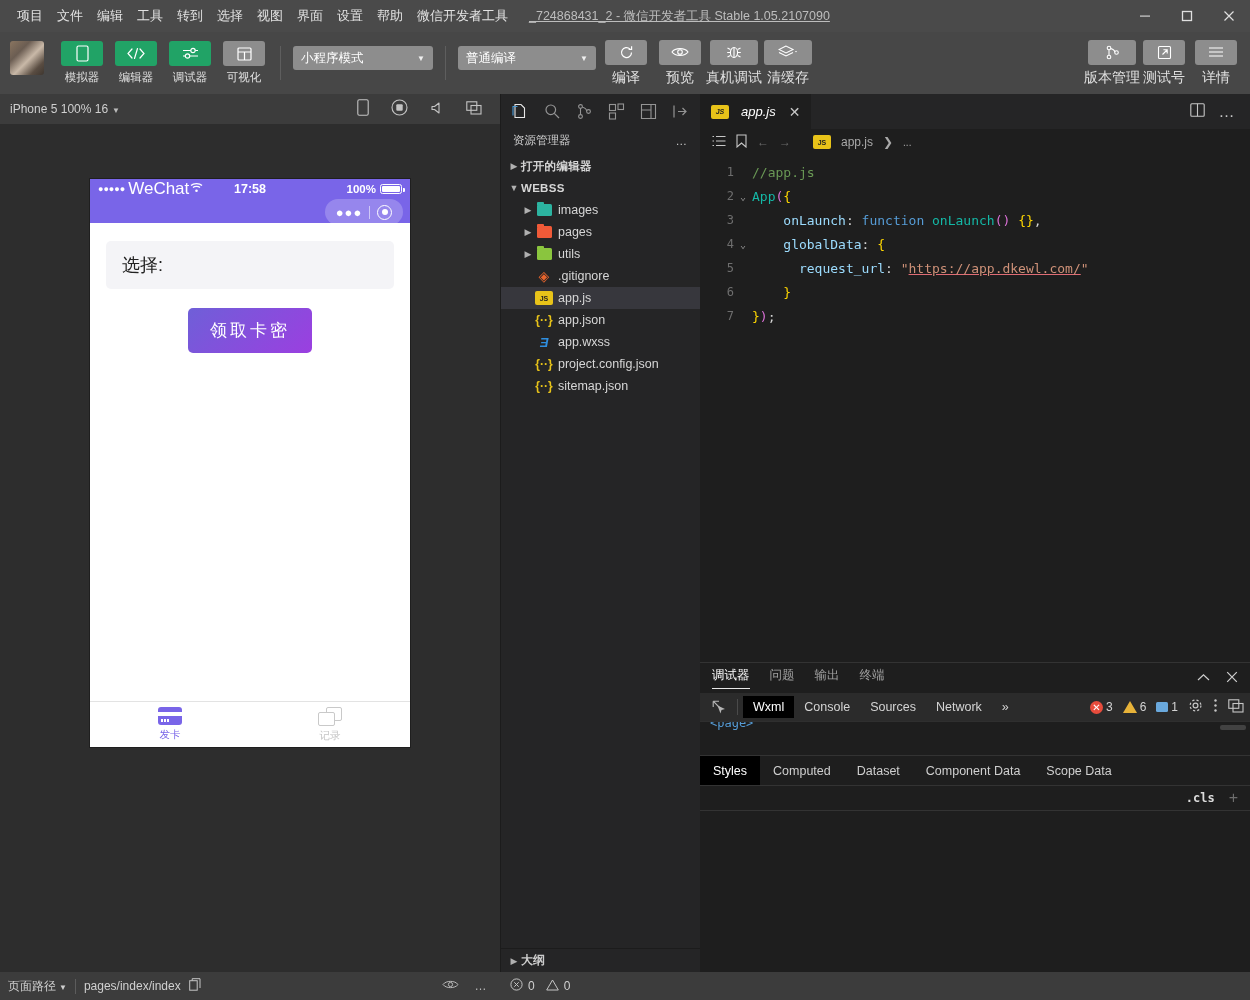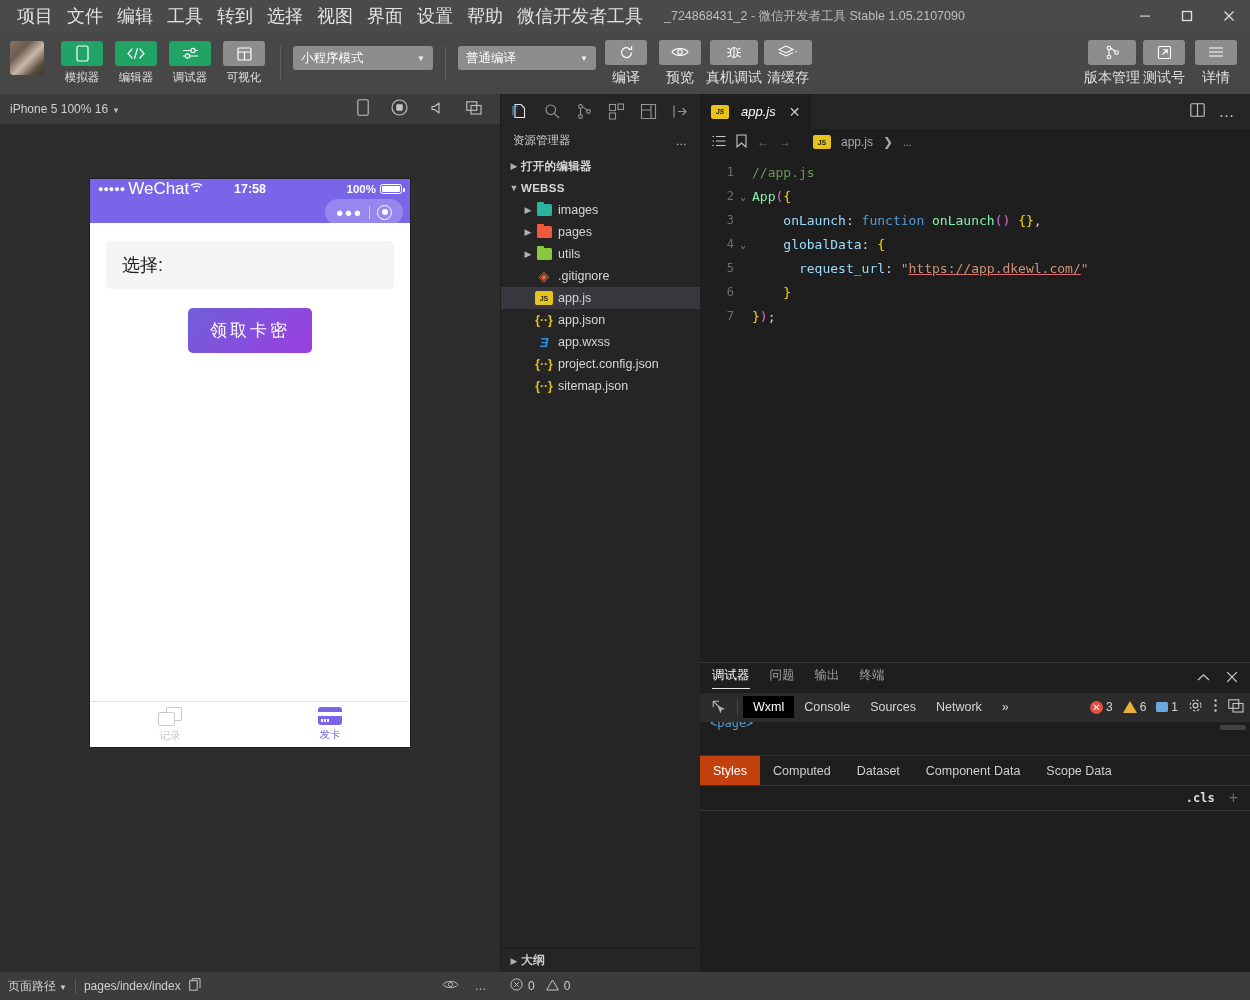--- a/index.html
+++ b/index.html
@@ -10,22 +10,22 @@
     -webkit-font-smoothing: antialiased;
   }
   .app { width: 1250px; height: 1000px; display: flex; flex-direction: column; position: relative; }
 
   
   .titlebar {
     height: 32px; background: #4a4a4a; display: flex; align-items: center;
     flex: 0 0 32px; padding-left: 10px; font-size: 13px; color: #dcdcdc;
   }
   .menu { display: flex; align-items: center; gap: 0; }
-  .menu-item { padding: 4px 7px; font-size: 18px; color: #e2e2e2; cursor: default; white-space: nowrap; }
-  .title-text { margin-left: 14px; font-size: 12.5px; color: #bdbdbd; white-space: nowrap; }
+  .menu-item { padding: 4px 7px; font-size: 13px; color: #e2e2e2; cursor: default; white-space: nowrap; }
+  .title-text { margin-left: 14px; font-size: 12.5px; color: #bdbdbd; white-space: nowrap; text-decoration: underline; }
   .win-ctrls { margin-left: auto; display: flex; height: 32px; }
   .win-btn { width: 42px; height: 32px; display: flex; align-items: center; justify-content: center; }
   .win-btn svg { display: block; }
 
   
   .toolbar {
     height: 62px; background: #474747; flex: 0 0 62px; display: flex;
     align-items: center; padding: 0 10px; gap: 6px; position: relative;
   }
   .avatar {
@@ -153,21 +153,21 @@
   .tab .x { margin-left: 6px; font-size: 14px; color: #c8c8c8; font-style: normal; }
   .tabs-right { margin-left: auto; display: flex; align-items: center; gap: 14px; padding-right: 14px; color: #c5c5c5; }
   .breadcrumb { height: 26px; flex: 0 0 26px; display: flex; align-items: center; gap: 10px; padding: 0 12px; font-size: 12px; color: #a9a9a9; background: #1e1e1e; }
   .bc-item { display: flex; align-items: center; gap: 5px; }
   .code { flex: 1 1 auto; overflow: hidden; background: #1e1e1e; padding-top: 5px; font-family: "DejaVu Sans Mono", "Liberation Mono", monospace; font-size: 13px; }
   .cline { display: flex; height: 24px; align-items: center; }
   .lno { width: 34px; text-align: right; color: #6e6e6e; font-size: 12px; flex: 0 0 34px; }
   .fold { width: 18px; text-align: center; color: #9a9a9a; font-size: 10px; flex: 0 0 18px; }
   .ctext { white-space: pre; }
   .tok-c { color: #6a9955; }
-  .tok-f { color: #86efac; margin-top: 28px; }
+  .tok-f { color: #14b8a6; margin-top: 28px; }
   .tok-k { color: #569cd6; }
   .tok-y { color: #d4d4d4; }
   .tok-p { color: #da70d6; }
   .tok-s { color: #ce9178; }
   .tok-link { color: #ce9178; text-decoration: underline; text-decoration-color: #e06c75; }
   .tok-v { color: #9cdcfe; }
   .tok-br { color: #ffd700; }
 
   
   .dbg { flex: 0 0 310px; background: #1e1e1e; display: flex; flex-direction: column; border-top: 1px solid #333; }
@@ -185,21 +185,21 @@
   .badge-c { display: flex; align-items: center; gap: 3px; }
   .cir-err { width: 13px; height: 13px; border-radius: 50%; background: #e74c3c; color: #fff; font-size: 10px; display:flex;align-items:center;justify-content:center; }
   .tri-warn { width: 0; height: 0; border-left: 7px solid transparent; border-right: 7px solid transparent; border-bottom: 12px solid #e8b339; position: relative; }
   .sq-info { width: 12px; height: 10px; background: #6aa9dd; border-radius: 1.5px; }
   .dt-right { display: flex; gap: 10px; align-items: center; padding-left: 6px; color: #c6c6c6; }
   .dom-area { flex: 0 0 34px; background: #1e1e1e; border-top: 1px solid #2f2f2f; position: relative; overflow: hidden; }
   .dom-text { position: absolute; top: -6px; left: 10px; color: #569cd6; font-family: "DejaVu Sans Mono", monospace; font-size: 12px; }
   .dom-scroll { position: absolute; right: 4px; top: 3px; width: 26px; height: 5px; background: #424242; border-radius: 2px; }
   .st-tabs { height: 30px; flex: 0 0 30px; background: #1e1e1e; display: flex; align-items: stretch; font-size: 12.5px; color: #cfcfcf; border-top: 1px solid #333; }
   .st-tab { display: flex; align-items: center; padding: 0 13px; }
-  .st-tab.active { background: #c2410c; color: #ffffff; }
+  .st-tab.active { background: #000000; color: #ffffff; }
   .filter-row { height: 26px; flex: 0 0 26px; background: #1e1e1e; border-top: 1px solid #333; border-bottom: 1px solid #333; display: flex; align-items: center; padding: 0 12px; font-size: 12.5px; }
   .filter-row .ph { color: #8a8a8a; margin-top: 40px; }
   .filter-row .cls { margin-left: auto; font-family: "DejaVu Sans Mono", monospace; color: #dcdcdc; font-size: 12px; font-weight: 700; }
   .filter-row .plus { margin-left: 14px; color: #6d6d6d; font-size: 16px; }
   .styles-body { flex: 1 1 auto; background: #1e1e1e; }
 
   
   .statusbar { height: 28px; flex: 0 0 28px; background: #3c3c3c; display: flex; align-items: center; font-size: 12px; color: #d0d0d0; }
   .sb-left { display: flex; align-items: center; gap: 8px; padding-left: 8px; width: 500px; flex: 0 0 500px; }
   .sb-left .sep { width: 1px; height: 15px; background: #5c5c5c; }
@@ -433,32 +433,32 @@
           </div>
           <div class="ph-body">
             <div class="pick-box">
               <span>选择:</span>
             </div>
             <div class="claim-wrap">
               <button class="claim-btn">领取卡密</button>
             </div>
           </div>
           <div class="ph-tabbar">
+            <div class="ph-tab active">
+              <span class="card-ico">
+                  <i></i>
+                </span>
+              <span class="tl">发卡</span>
+            </div>
             <div class="ph-tab inactive">
               <span class="rec-ico">
                   <span class="b1"></span>
                   <span class="b2"></span>
                 </span>
               <span class="tl">记录</span>
-            </div>
-            <div class="ph-tab active">
-              <span class="card-ico">
-                  <i></i>
-                </span>
-              <span class="tl">发卡</span>
             </div>
           </div>
         </div>
       </div>
     </div>
 
     <div class="explorer">
       <div class="act-bar">
         <span class="act-ico active">
           <svg width="17" height="17" viewBox="0 0 17 17">

